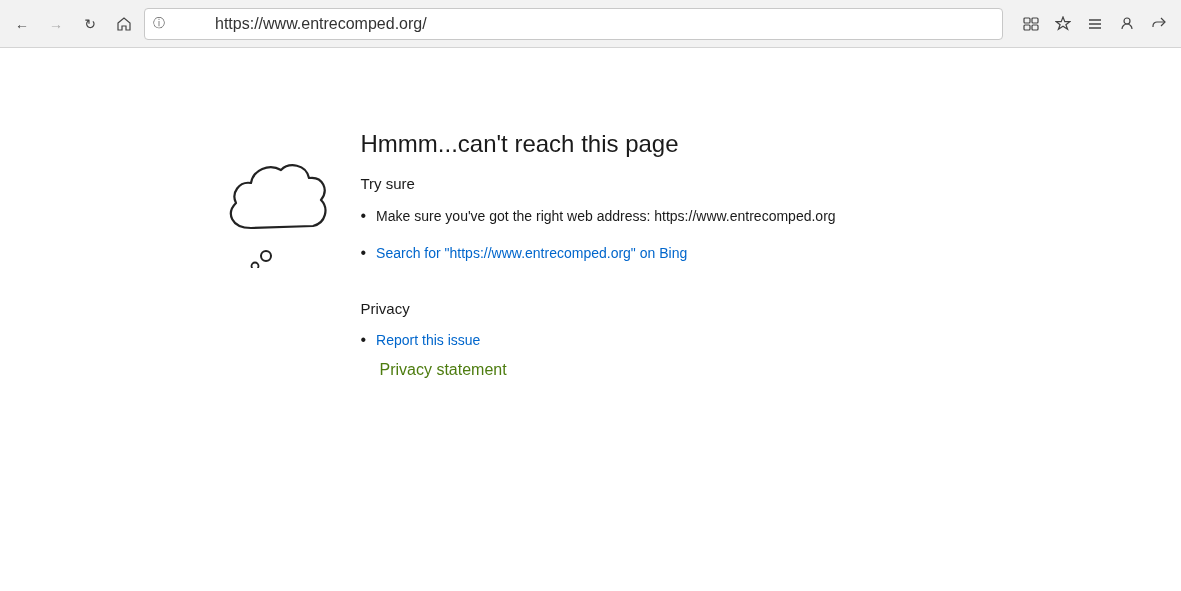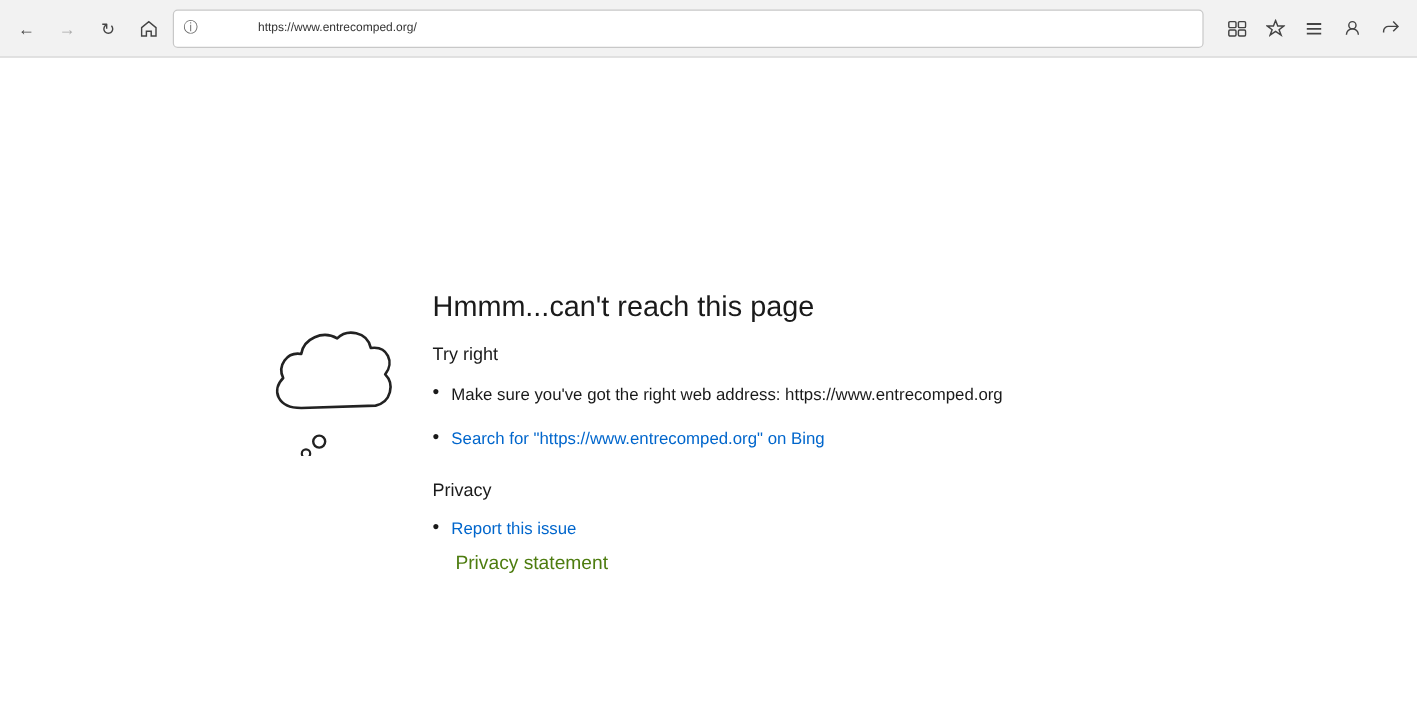--- a/index.html
+++ b/index.html
@@ -51,21 +51,21 @@
 
     .address-bar-icon {
       font-size: 12px;
       color: #666;
     }
 
     .address-bar {
       flex: 1;
       border: none;
       outline: none;
-      font-size: 10px;
+      font-size: 16px;
       color: #333;
       background: transparent;
       padding-left: 44px;
     }
 
     .toolbar-right {
       display: flex;
       align-items: center;
       gap: 4px;
       margin-left: 8px;
@@ -81,21 +81,21 @@
       align-items: center;
       justify-content: center;
       border-radius: 4px;
       font-size: 16px;
       color: #444;
     }
 
     
     .page-content {
       display: flex;
-      align-items: center;
+      align-items: flex-start;
       justify-content: center;
       padding-top: 80px;
       min-height: calc(591px - 48px);
     }
 
     .error-container {
       display: flex;
       flex-direction: row;
       align-items: flex-start;
       gap: 0;
@@ -130,21 +130,21 @@
 
     .try-this {
       font-size: 15px;
       font-weight: 400;
       color: #1a1a1a;
       margin-bottom: 14px;
     }
 
     .bullet-list {
       list-style: none;
-      margin-bottom: 24px;
+      margin-bottom: 36px;
     }
 
     .bullet-list li {
       display: flex;
       align-items: flex-start;
       gap: 10px;
       margin-bottom: 16px;
       font-size: 14px;
       color: #1a1a1a;
       line-height: 1.5;
@@ -270,21 +270,21 @@
           C 112 28 118 42 110 52
           C 118 60 115 75 102 78
           Z
         " stroke="#222" stroke-width="2.2" fill="none" stroke-linejoin="round"></path>
       </svg>
     </div>
 
     <div class="error-text">
       <h1 class="error-heading">Hmmm...can't reach this page</h1>
 
-      <p class="try-this">Try right</p>
+      <p class="try-this">Try sure</p>
 
       <ul class="bullet-list">
         <li>
           <span>Make sure you've got the right web address: https://www.entrecomped.org</span>
         </li>
         <li>
           <a href="#">Search for "https://www.entrecomped.org" on Bing</a>
         </li>
       </ul>
 

